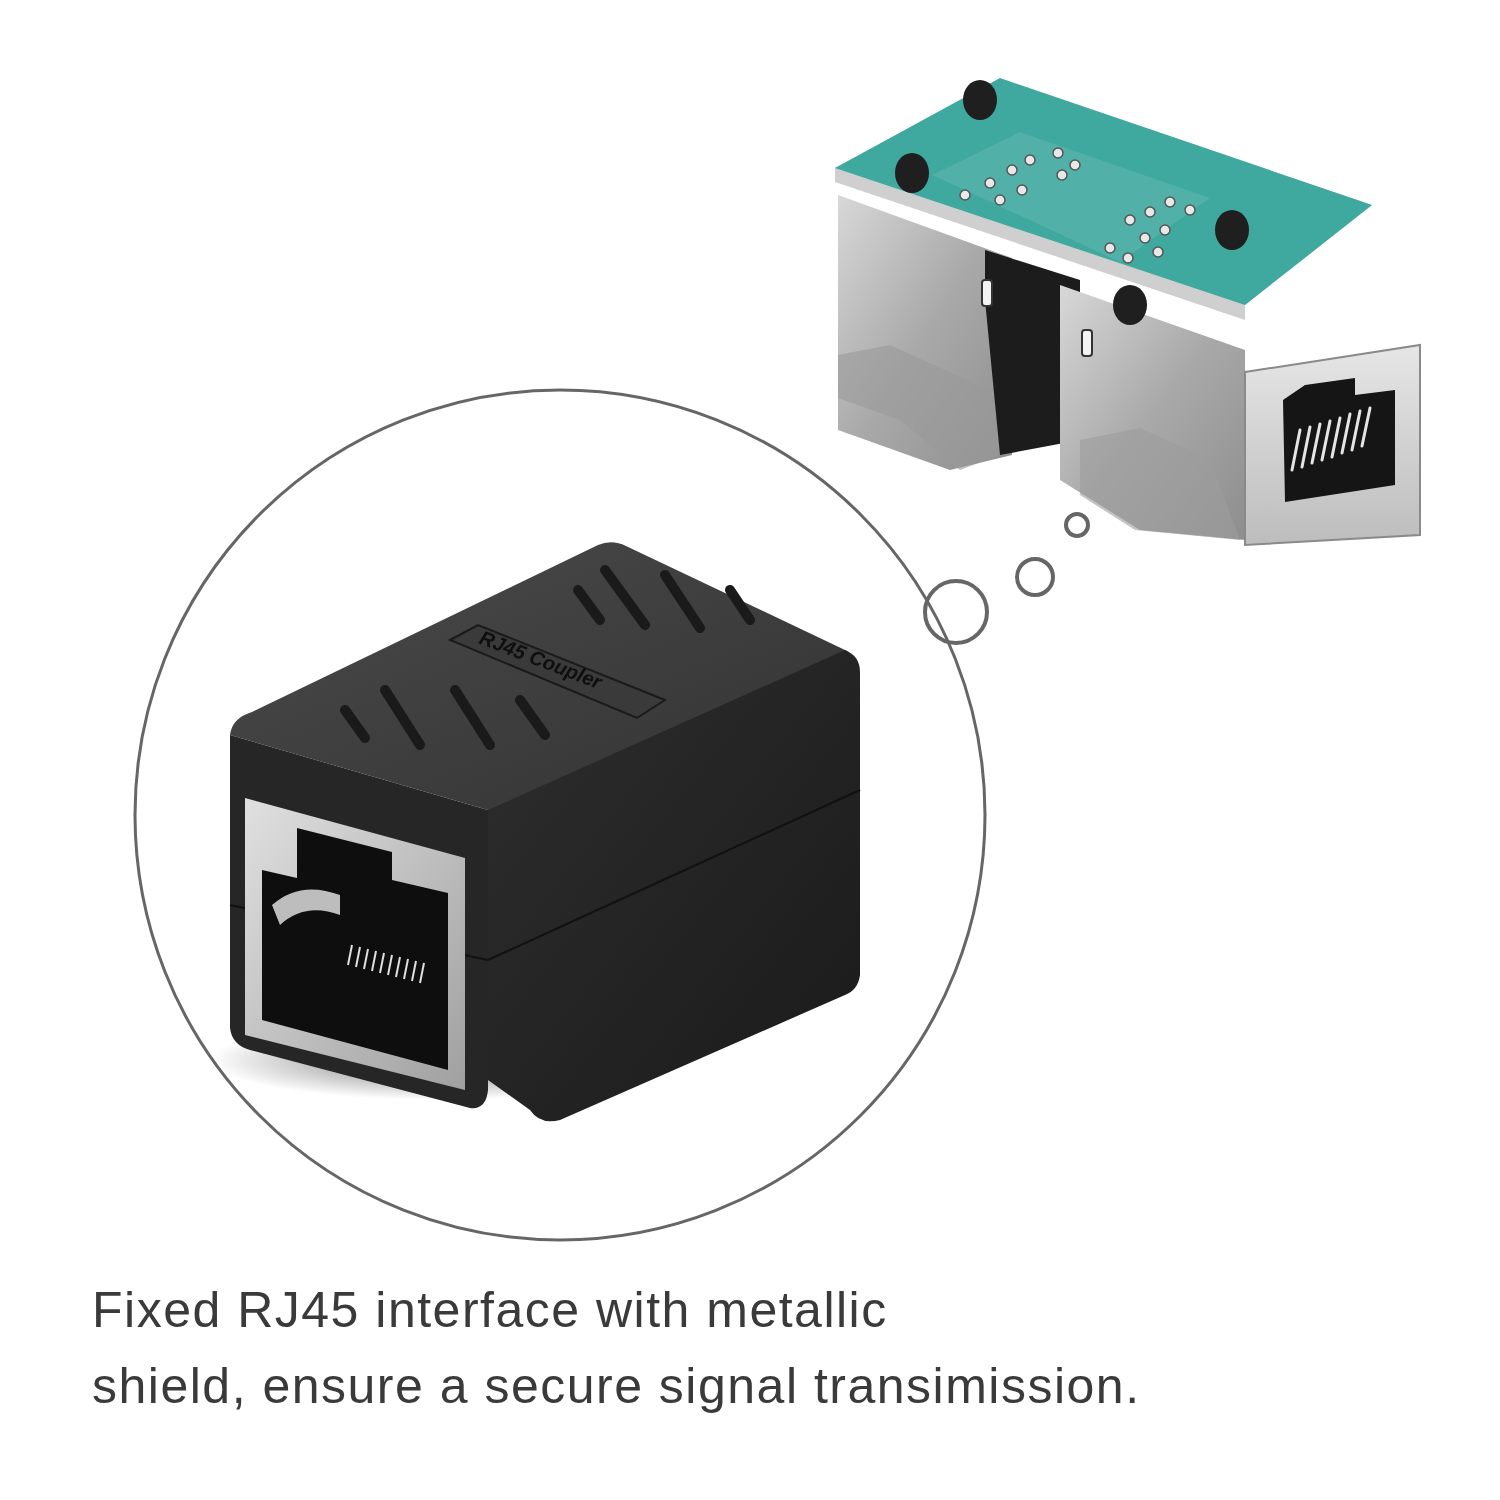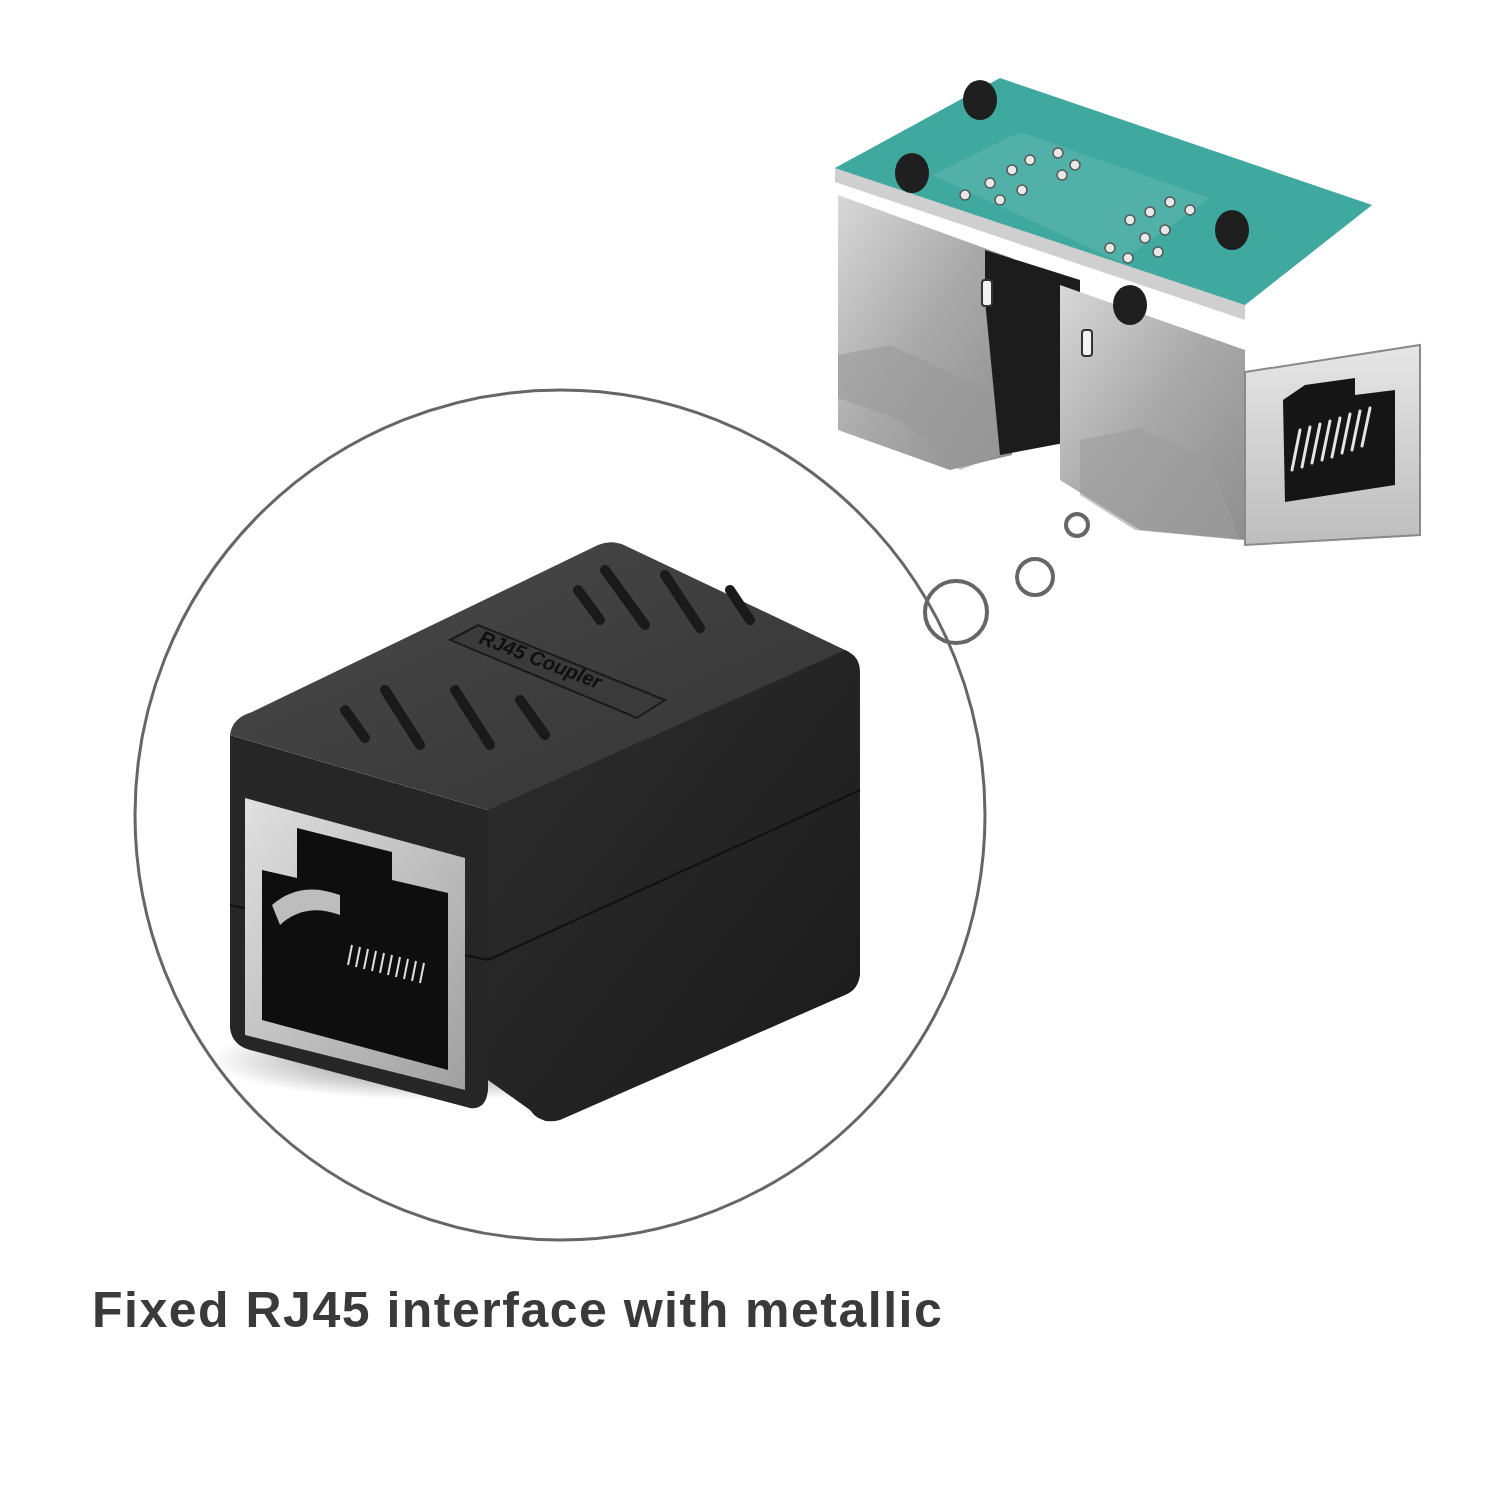--- a/index.html
+++ b/index.html
@@ -1,19 +1,19 @@
 <!DOCTYPE html>
 <html><head>
   <meta charset="utf-8">
   <style>
     html, body { margin: 0; padding: 0; background: #ffffff; }
     body { width: 1500px; height: 1500px; position: relative; overflow: hidden; font-family: "Liberation Sans", sans-serif; }
     .scene { position: absolute; left: 0; top: 0; width: 1500px; height: 1500px; }
     .caption { position: absolute; left: 92px; top: 1272px; width: 1360px; color: #3a3a3a; font-family: "Liberation Sans", sans-serif; font-size: 50px; line-height: 76px; letter-spacing: 1.5px; }
-    .caption-line { display: block; white-space: nowrap; font-weight: bold; }
+    .caption-line { display: block; white-space: nowrap; }
   </style>
 </head>
 <body>
 
 <svg class="scene" viewBox="0 0 1500 1500" xmlns="http://www.w3.org/2000/svg">
   <defs>
     <linearGradient id="shieldGrad" x1="0" y1="0" x2="1" y2="1">
       <stop offset="0" stop-color="#d8d8d8"></stop>
       <stop offset="0.5" stop-color="#a9a9a9"></stop>
       <stop offset="1" stop-color="#8e8e8e"></stop>
@@ -150,13 +150,14 @@
       <line x1="396" y1="977" x2="400" y2="957"></line>
         <line x1="404" y1="979" x2="408" y2="959"></line>
       <line x1="412" y1="981" x2="416" y2="961"></line>
         <line x1="420" y1="983" x2="424" y2="963"></line>
     </g>
   </g>
 </svg>
 
 <div class="caption">
   <span class="caption-line">Fixed RJ45 interface with metallic</span>
+  <span class="caption-line">shield, ensure a secure signal transimission.</span>
 </div>
 
 </body></html>

